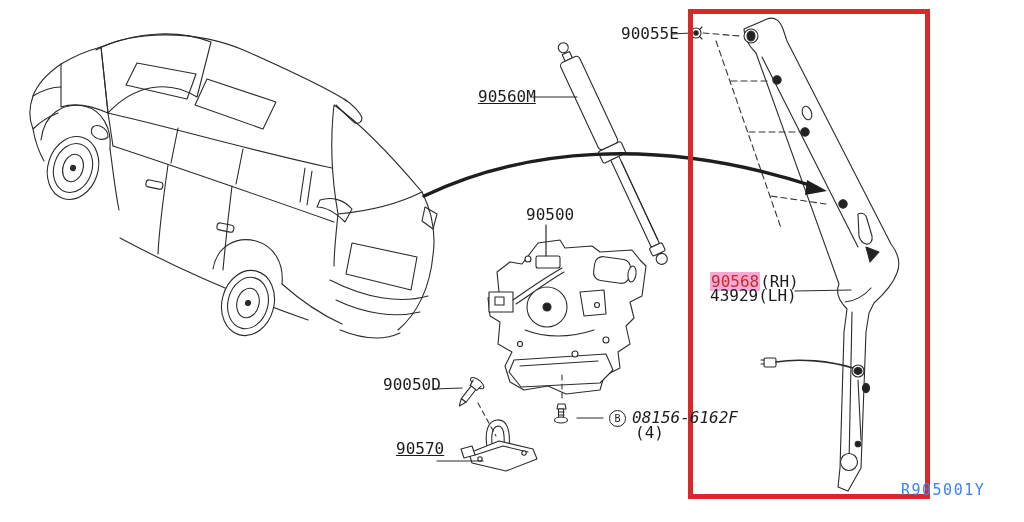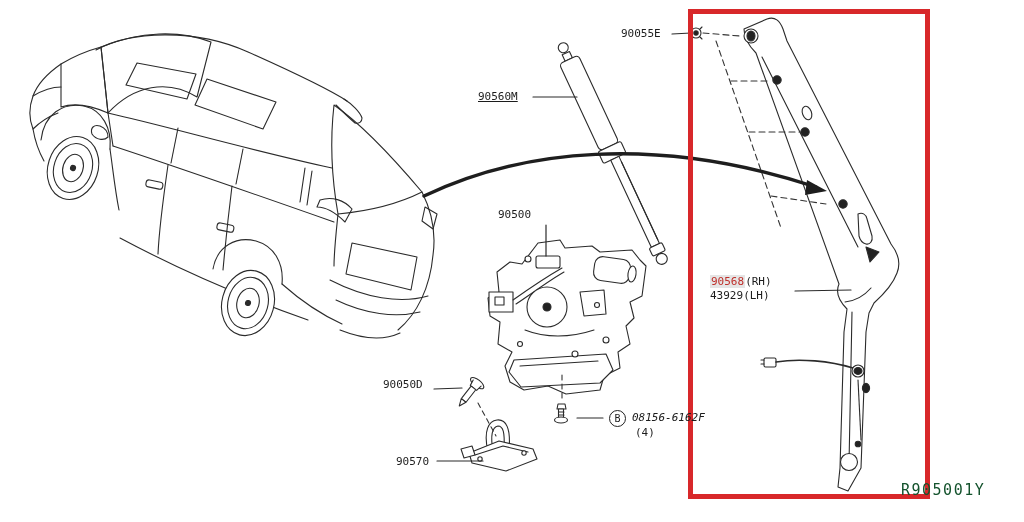--- a/index.html
+++ b/index.html
@@ -6,31 +6,31 @@
   .stage{
     position:relative;width:1024px;height:522px;background:#ffffff;overflow:hidden;
     font-family:"DejaVu Sans Mono","Liberation Mono",monospace;
   }
   .stage svg{position:absolute;left:0;top:0;}
   .focus-box{
     position:absolute;left:688px;top:9px;width:242px;height:490px;
     box-sizing:border-box;border:5px solid #d8282a;
   }
   .lbl{
-    position:absolute;font-size:11px;line-height:14px;color:#1c1c1c;
+    position:absolute;font-size:16px;line-height:14px;color:#1c1c1c;
     white-space:nowrap;letter-spacing:0px;
   }
   .lbl.two-line div{height:14px;}
-  .hl{background:#e5e5e5;color:#bf2f2a;padding:0 1px;}
+  .hl{background:#f9a8d4;color:#bf2f2a;padding:0 1px;}
   .marker-circle{
     position:absolute;width:15px;height:15px;border:1.5px solid #222;border-radius:50%;
     font-size:10px;line-height:15px;text-align:center;color:#1c1c1c;background:#fff;
   }
   .ref-code{
-    position:absolute;font-size:15px;color:#14532d;letter-spacing:1.5px;white-space:nowrap;
+    position:absolute;font-size:15px;color:#3b82f6;letter-spacing:1.5px;white-space:nowrap;
   }
 </style>
 </head>
 <body>
 
 <div class="stage">
 
   <svg width="1024" height="522" viewBox="0 0 1024 522" fill="none" stroke="#2b2b2b" stroke-width="1.1" stroke-linecap="round" stroke-linejoin="round">
 
     <g>
@@ -211,23 +211,23 @@
     <g>
       <path d="M424,196 C520,150 655,134 816,187" stroke="#1e1e1e" stroke-width="3.4"></path>
       <polygon points="827,191 807,180 805,195" fill="#1e1e1e" stroke="none"></polygon>
     </g>
   </svg>
 
   <div class="focus-box"></div>
 
   <div class="lbl" style="left:621px;top:27px;">90055E</div>
   <div class="lbl" style="left:478px;top:90px;text-decoration:underline;">90560M</div>
-  <div class="lbl" style="left:498px;top:208px;">90500</div>
+  <div class="lbl" style="left:526px;top:208px;">90500</div>
   <div class="lbl" style="left:383px;top:378px;">90050D</div>
-  <div class="lbl" style="left:396px;top:455px;">90570</div>
+  <div class="lbl" style="left:396px;top:442px;text-decoration:underline;">90570</div>
 
   <div class="marker-circle" style="left:609px;top:410px;">B</div>
   <div class="lbl" style="left:632px;top:411px;font-style:italic;">08156-6162F</div>
   <div class="lbl" style="left:635px;top:426px;">(4)</div>
 
   <div class="lbl two-line" style="left:710px;top:275px;">
     <div>
       <span class="hl">90568</span><span>(RH)</span>
     </div>
     <div>

